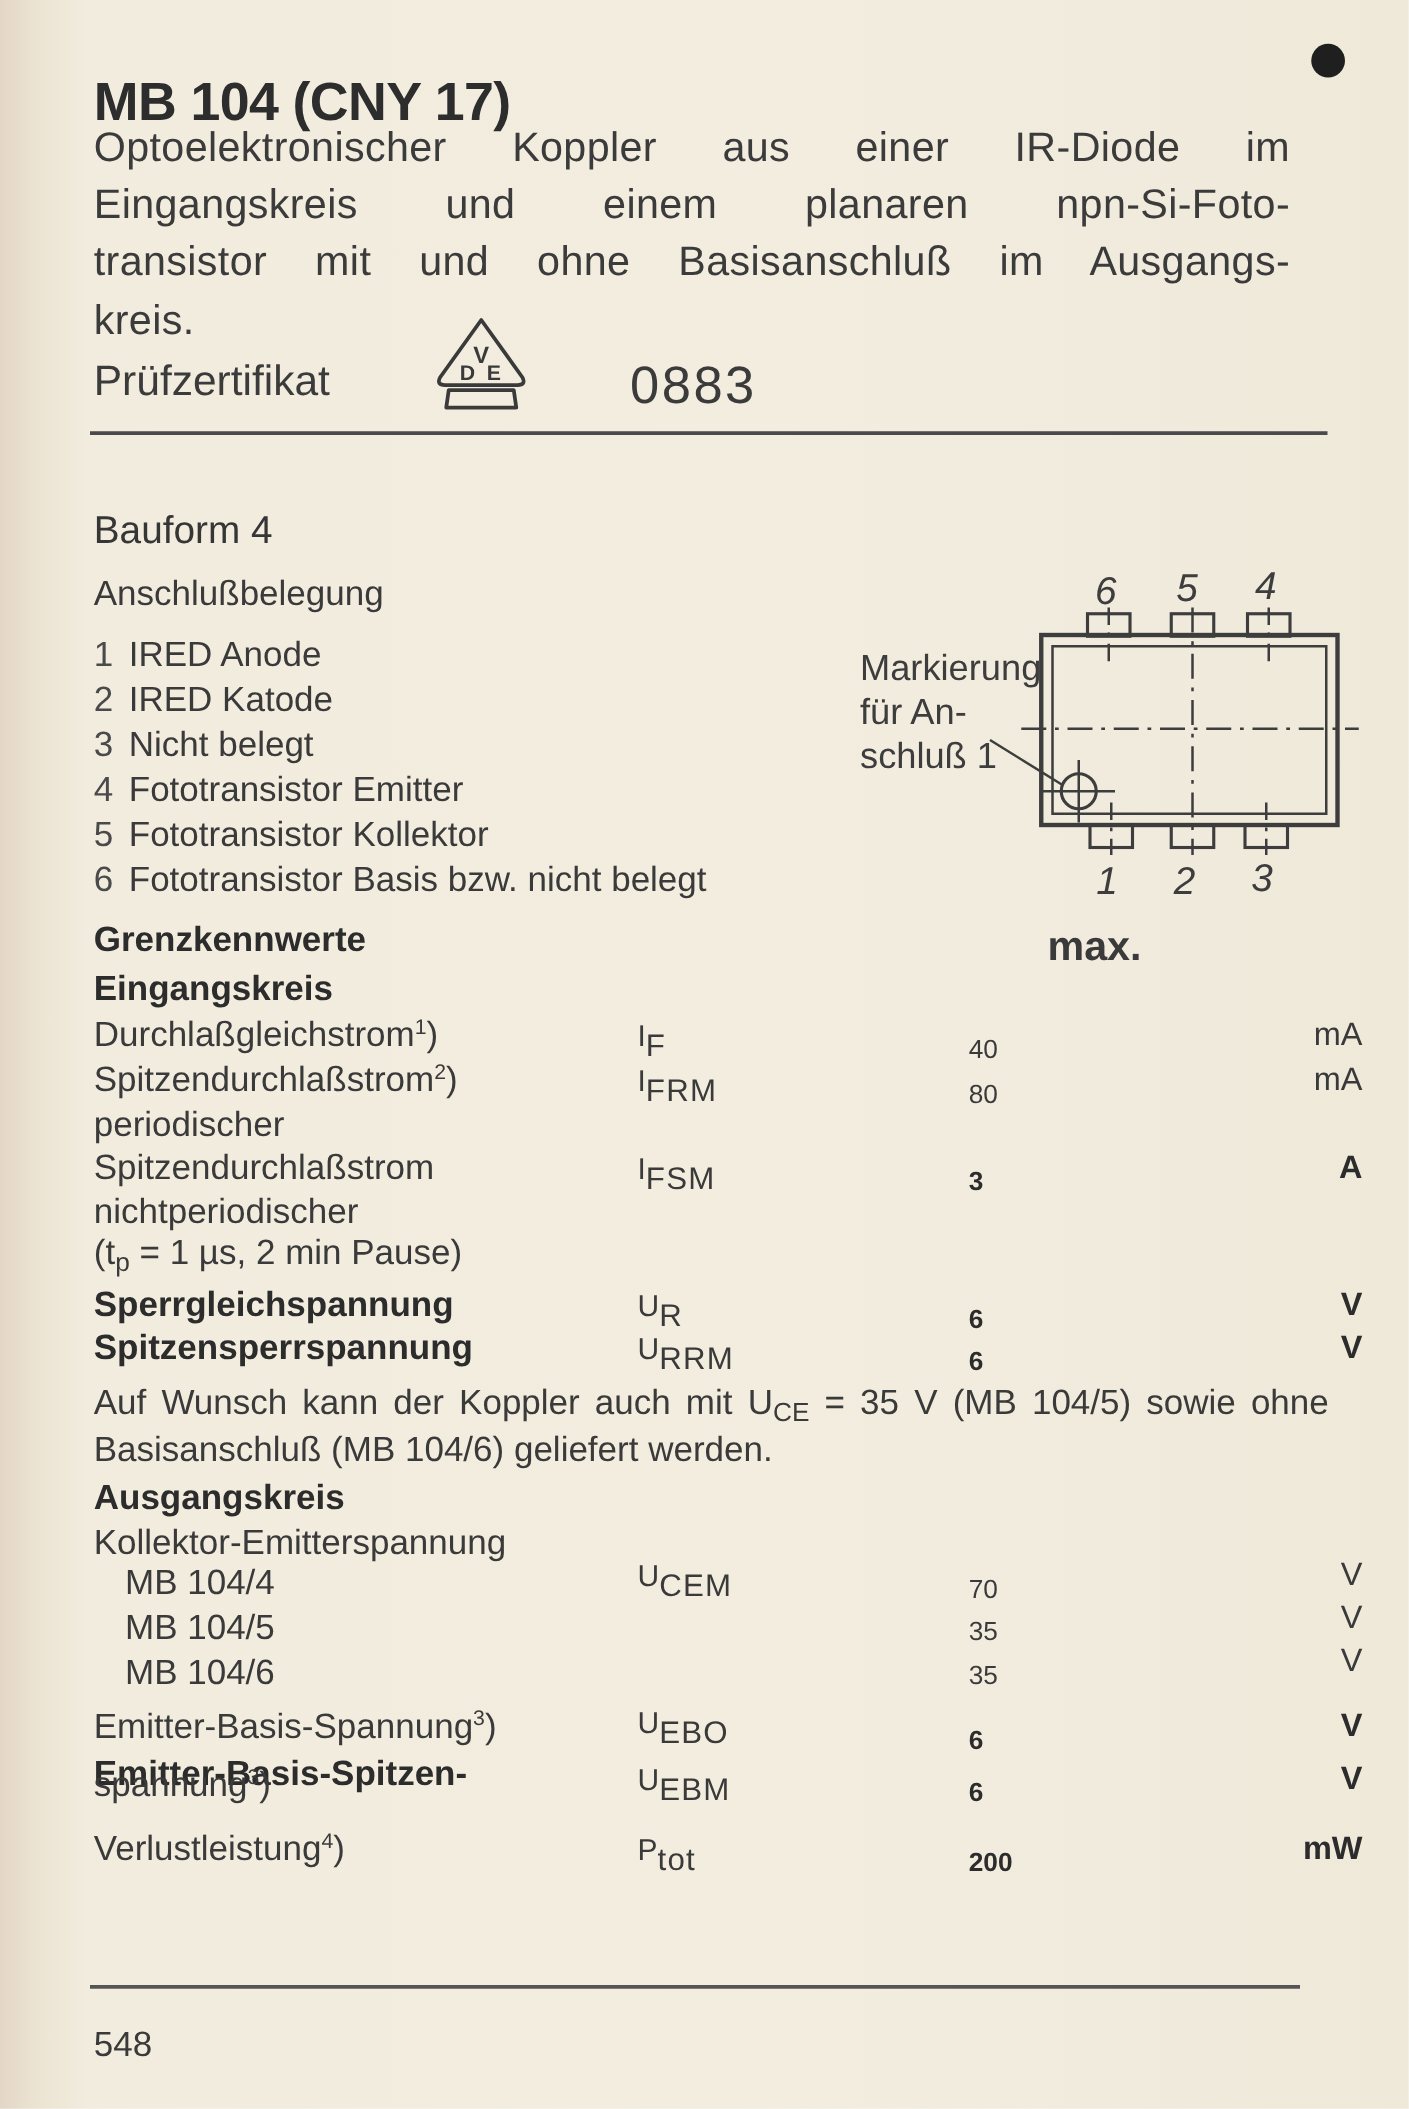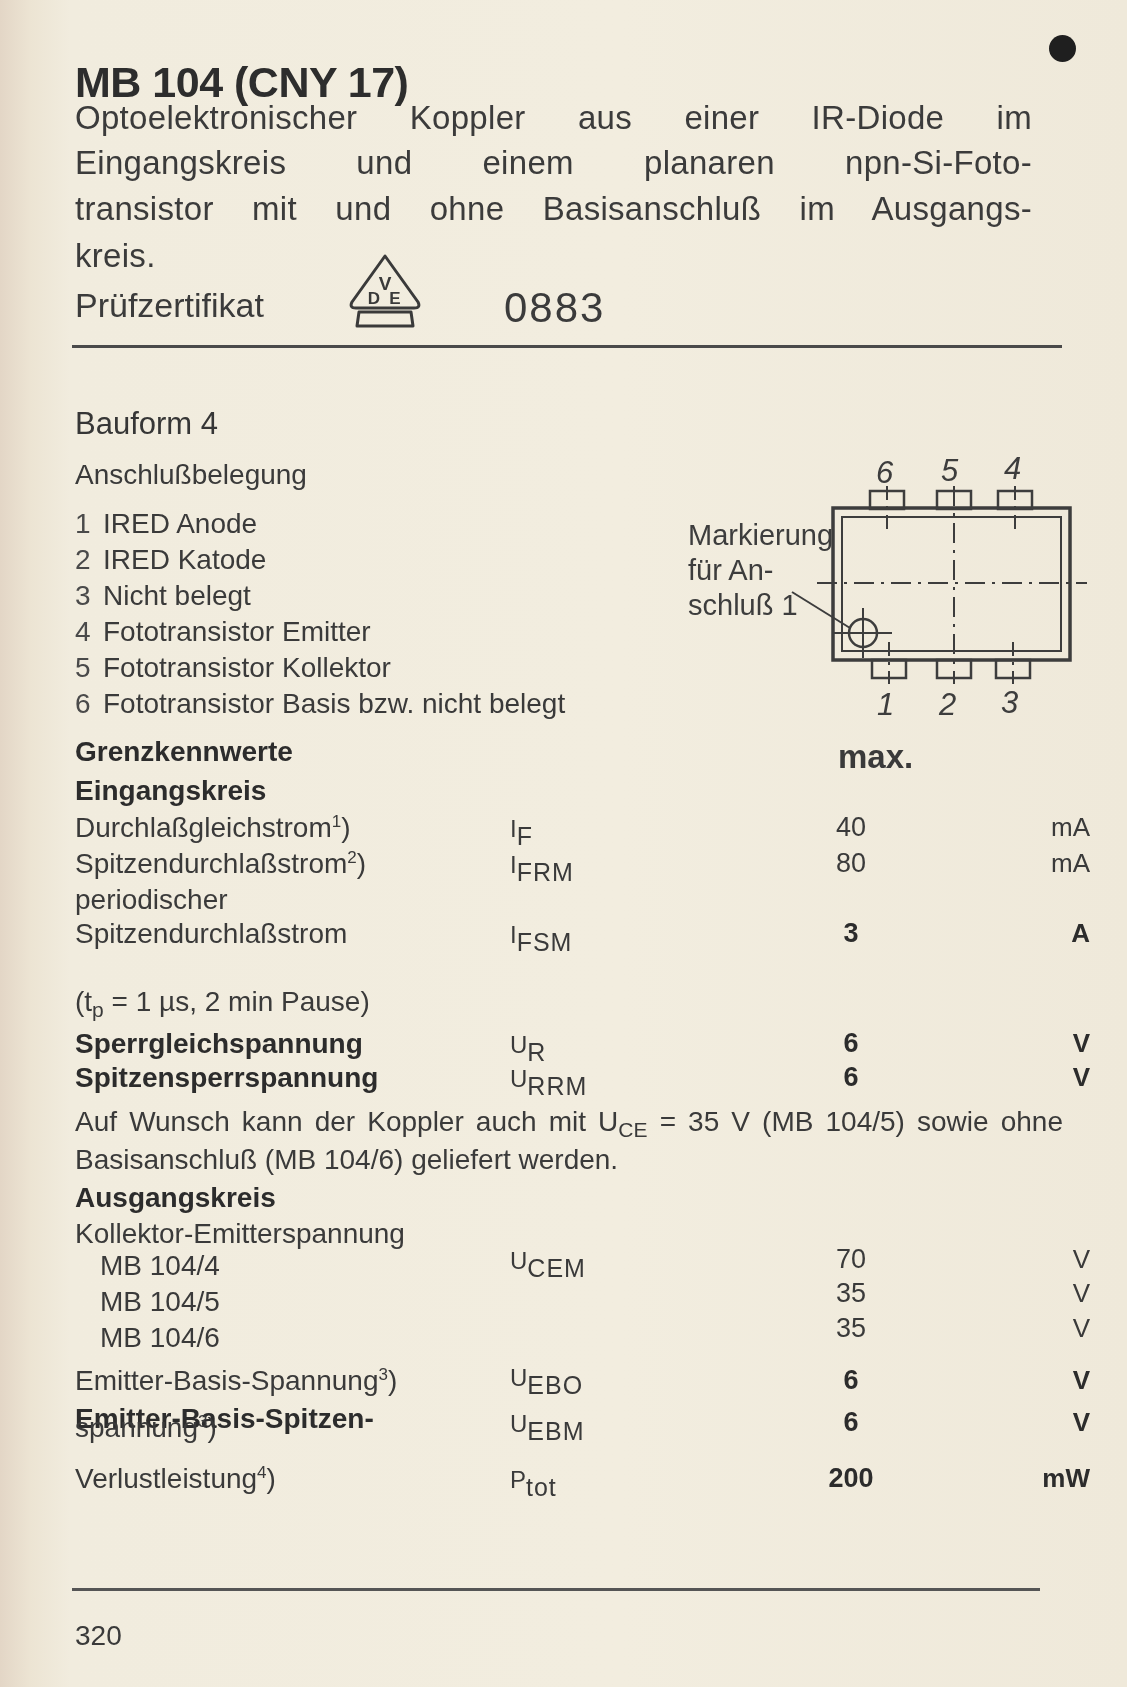--- a/index.html
+++ b/index.html
@@ -25,21 +25,21 @@
   .pinlist{left:75px;top:506px;width:560px;font-size:28px;}
   .pinrow{height:36px;line-height:36px;white-space:nowrap;}
   .pinnum{display:inline-block;width:28px;color:#4a4a4a;}
   .noteItal{left:688px;top:518px;width:160px;font-size:29px;line-height:35px;color:#3d3d3d;}
   .dpin{font-style:italic;font-size:31px;color:#3d3d3d;}
   .tline{position:absolute;left:75px;width:1015px;height:36px;font-size:28px;color:#3a3a3a;white-space:nowrap;}
   .b{font-weight:700;color:#2c2c2c;}
   .sym{position:absolute;left:435px;top:0;}
   .symbase{font-size:24px;}
   .symsub{font-size:25px;vertical-align:-8px;letter-spacing:1px;}
-  .val{position:absolute;left:700px;width:152px;text-align:center;font-size:27px;}
+  .val{position:absolute;left:700px;width:152px;text-align:left;font-size:21px;margin-top:16px;}
   .unit{position:absolute;left:905px;width:110px;text-align:right;font-size:26px;}
   .sp{font-size:17px;vertical-align:10px;letter-spacing:0;}
   .lsub{font-size:21px;vertical-align:-6px;}
   .nsub{font-size:21px;vertical-align:-6px;}
   .maxhdr{position:absolute;left:763px;top:2px;font-size:33px;font-weight:bold;}
   .noteline{left:75px;width:988px;height:40px;font-size:28px;line-height:34px;}
   .pgnum{left:75px;top:1620px;font-size:28px;}
   .ind{margin-left:25px;}
   svg text{font-family:"Liberation Sans",sans-serif;}
 </style>
@@ -142,20 +142,23 @@
   <div class="tline" style="top:884px">
     <span>periodischer</span>
   </div>
 
   <div class="tline" style="top:918px">
     <span>Spitzendurchlaßstrom</span>
     <span class="sym"><span class="symbase">I</span><span class="symsub">FSM</span></span>
     <span class="val b">3</span>
     <span class="unit b">A</span>
   </div>
+  <div class="tline" style="top:953px">
+    <span>nichtperiodischer</span>
+  </div>
   <div class="tline" style="top:986px">
     <span>(t</span><span class="lsub">p</span><span> = 1 µs, 2 min Pause)</span>
   </div>
 
   <div class="tline" style="top:1028px">
     <span class="b">Sperrgleichspannung</span>
     <span class="sym"><span class="symbase">U</span><span class="symsub">R</span></span>
     <span class="val b">6</span>
     <span class="unit b">V</span>
   </div>
@@ -211,15 +214,15 @@
     <span class="unit b" style="top:-5px">V</span>
   </div>
   <div class="tline" style="top:1463px">
     <span>Verlustleistung</span><sup class="sp">4</sup><span>)</span>
     <span class="sym"><span class="symbase">P</span><span class="symsub">tot</span></span>
     <span class="val b">200</span>
     <span class="unit b">mW</span>
   </div>
 
   <div class="abs rule" style="left:72px;top:1588px;width:968px;background:#555"></div>
-  <div class="abs pgnum">320</div>
+  <div class="abs pgnum">548</div>
 
 </div>
 
 </body></html>

